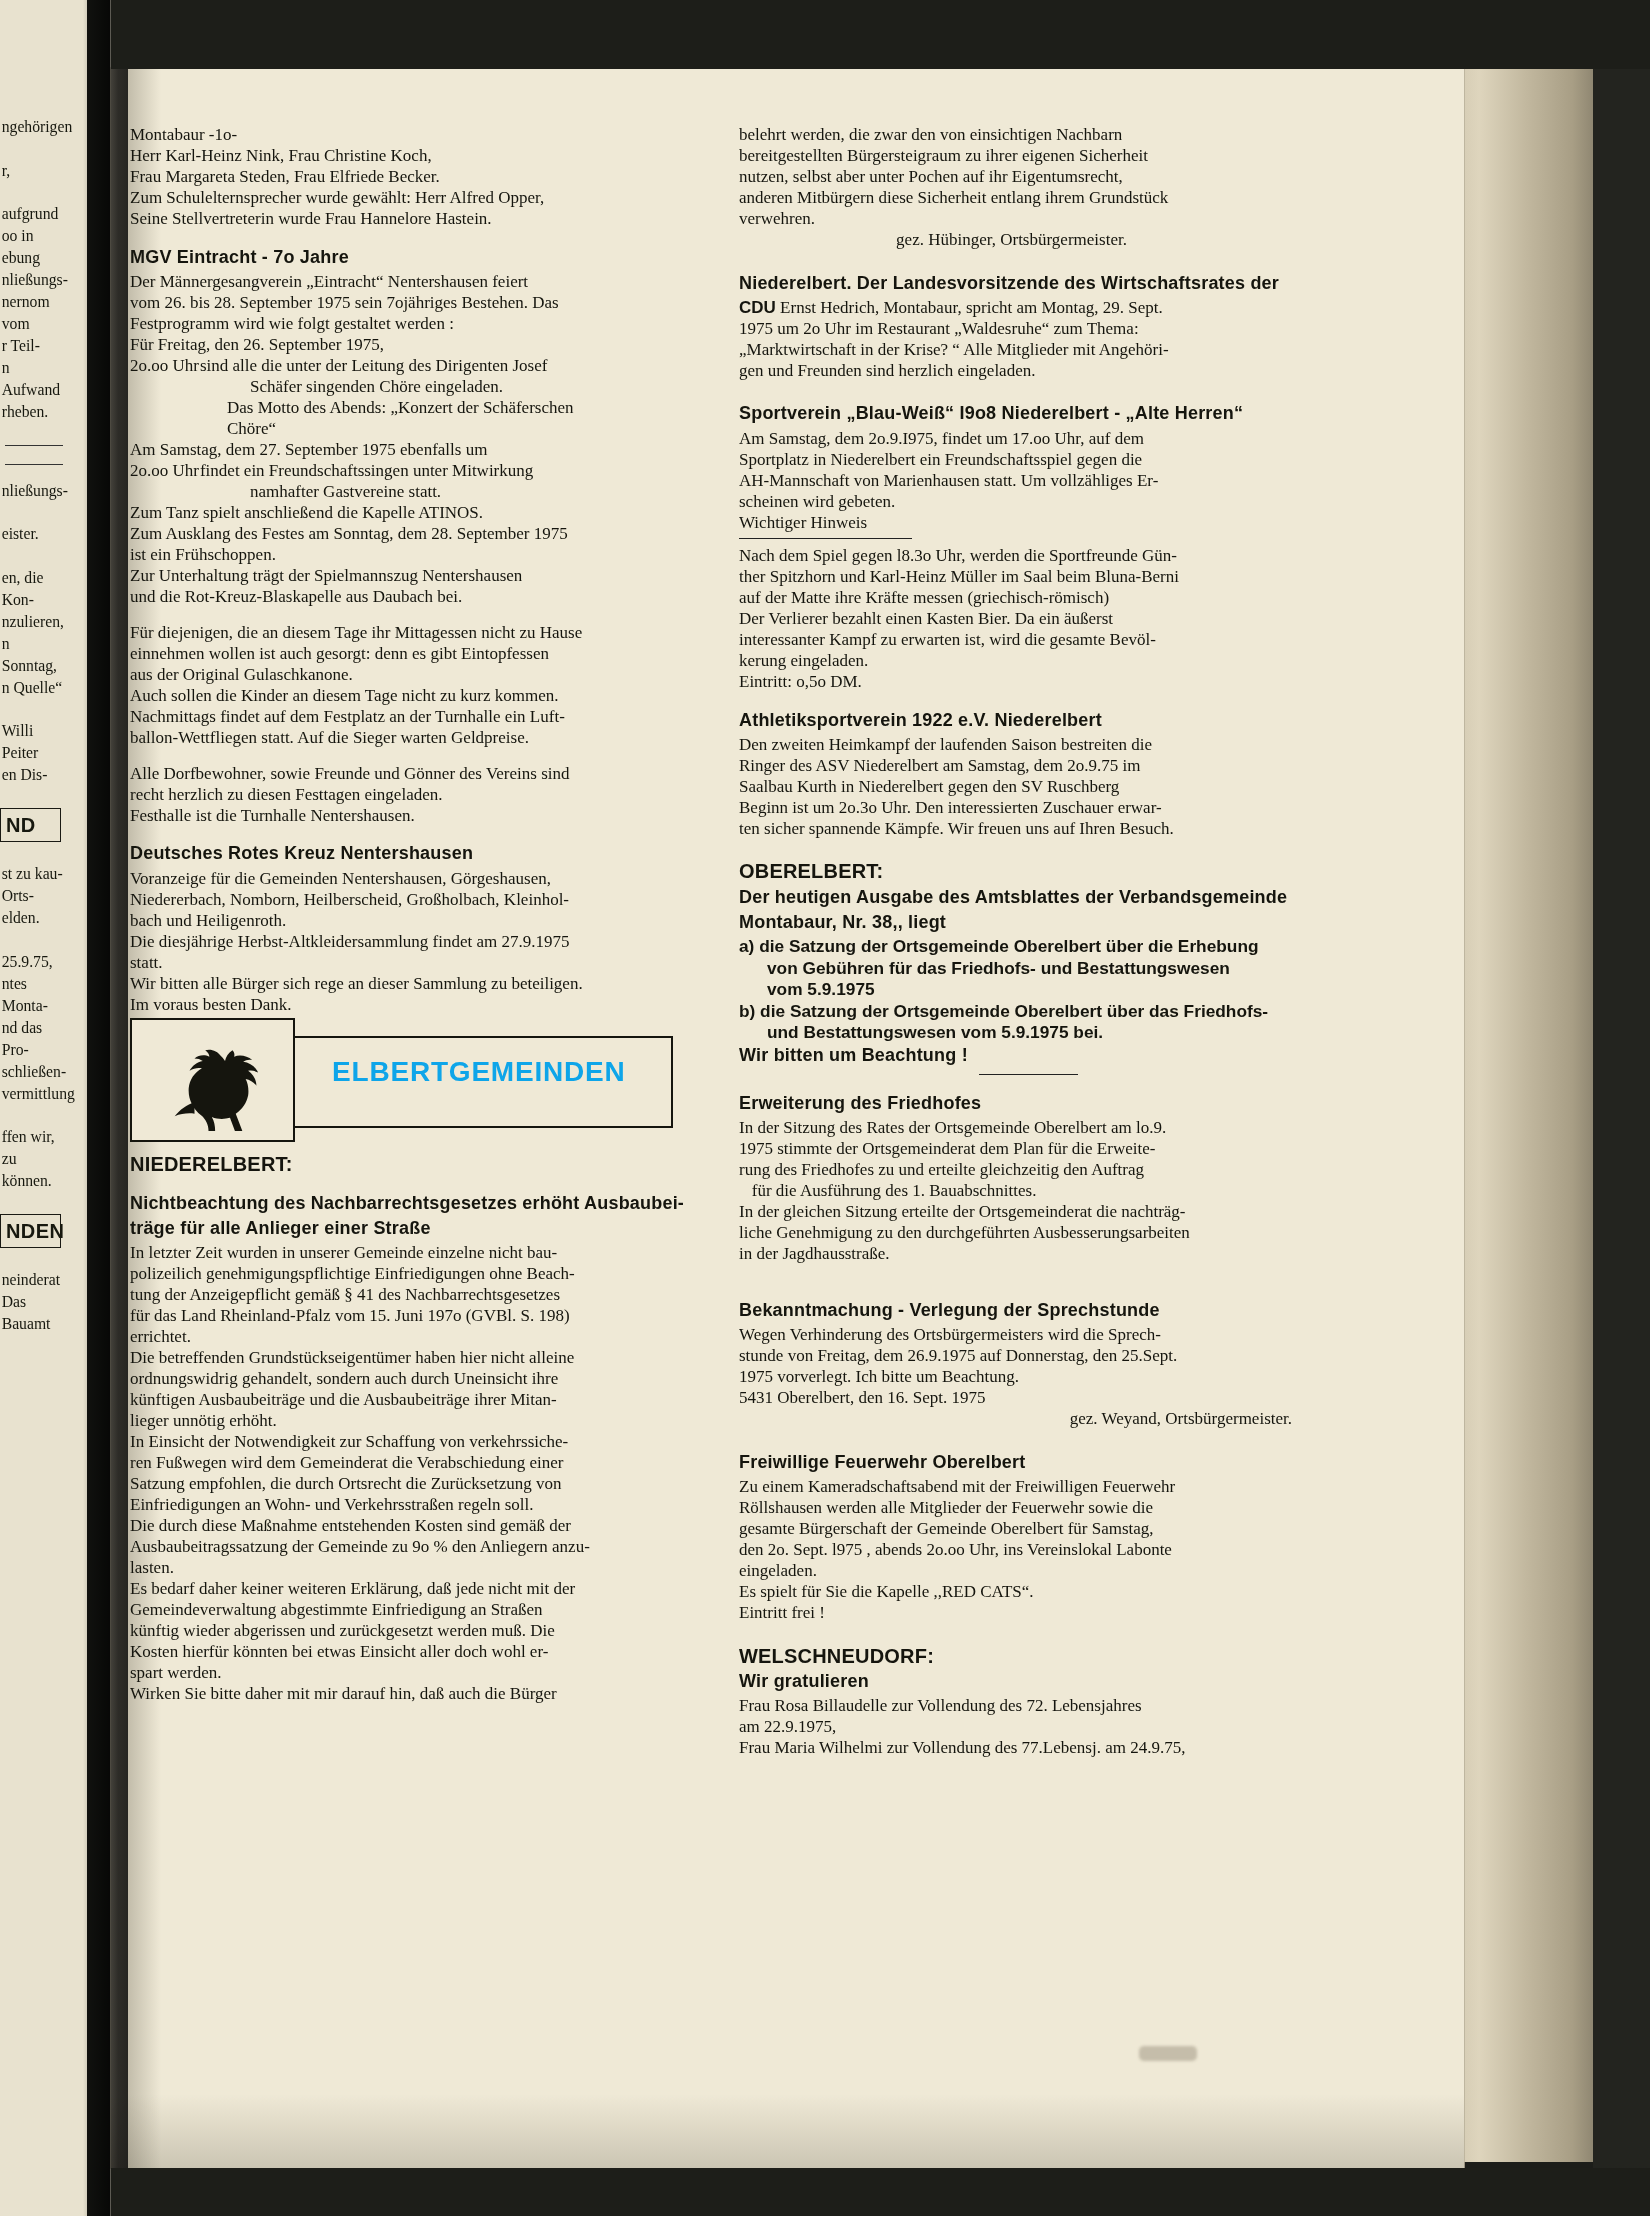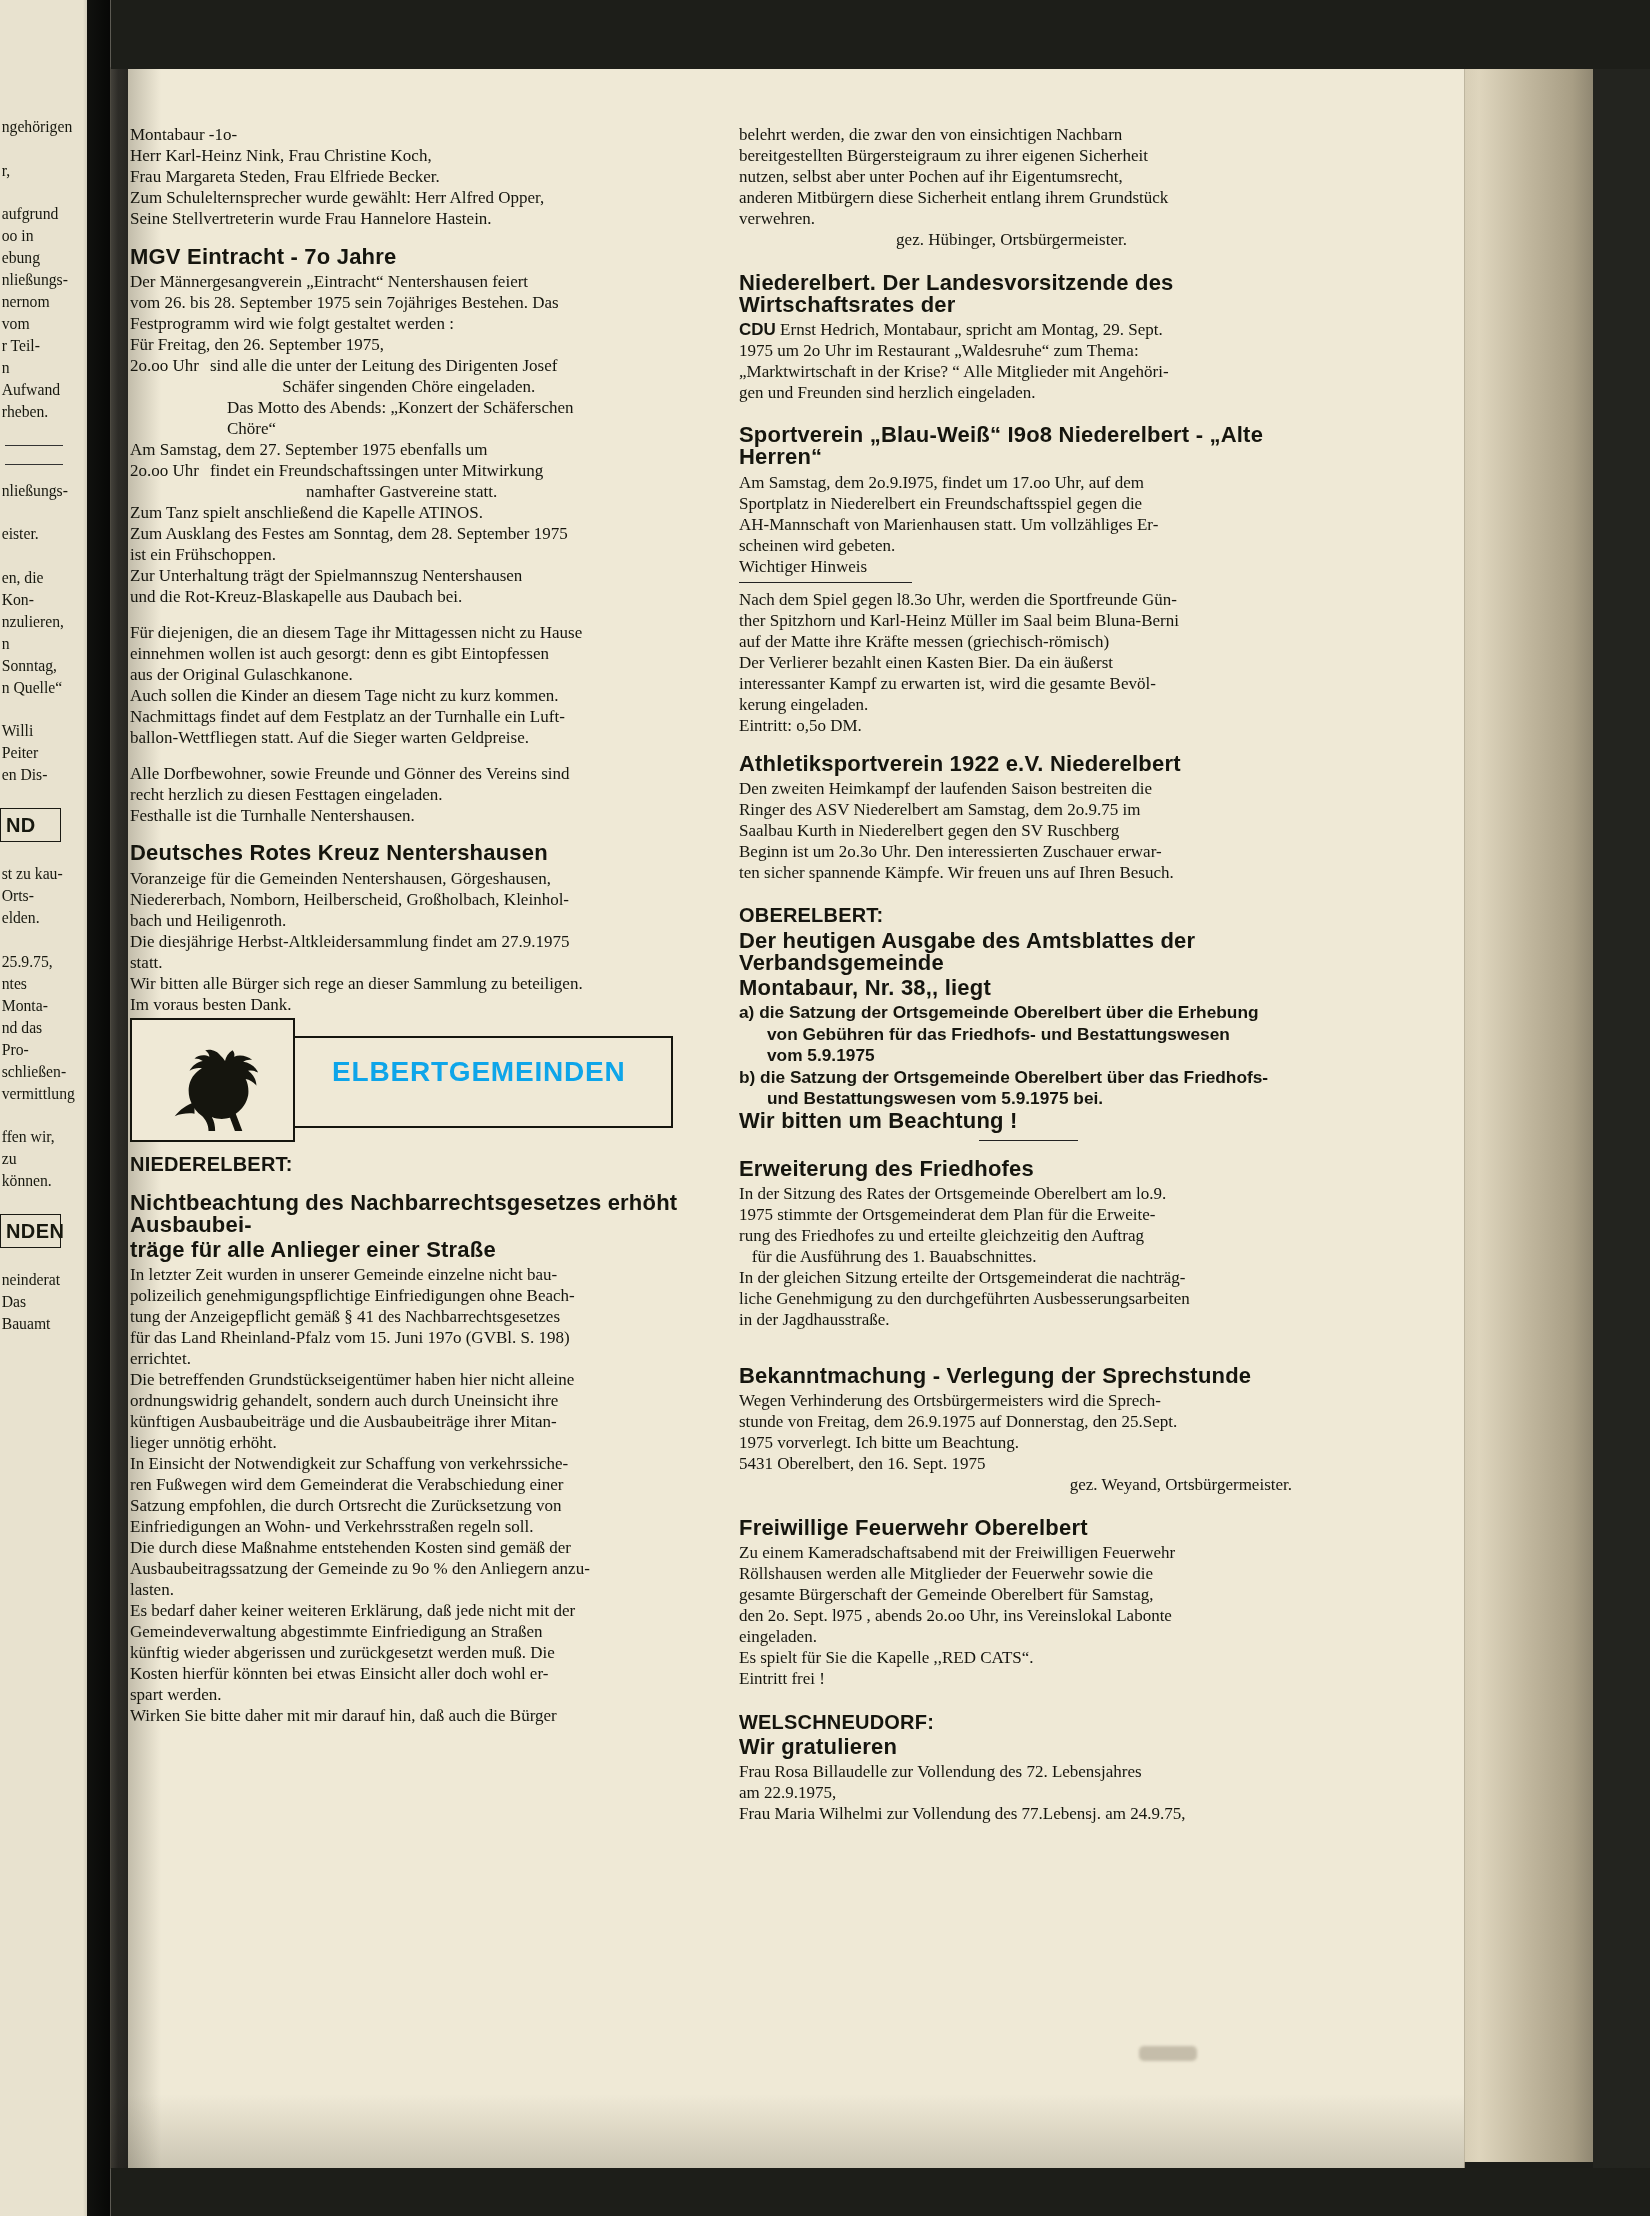--- a/index.html
+++ b/index.html
@@ -96,32 +96,31 @@
     line-height: 21px;
   }
   .col.left { left: 130px; }
   .col.right { left: 739px; width: 578px; }
 
   .blk { margin-bottom: 16.5px; }
   .blk p { margin: 0; }
   h3.head {
     font-family: "Liberation Sans", sans-serif;
     font-weight: bold;
-    font-size: 22px;
+    font-size: 18px;
     line-height: 22px;
     margin: 0 0 3.3px 0;
     letter-spacing: 0.2px;
   }
   h3.head.big {
     font-size: 20px;
   }
   .hang {
     display: flex;
-    gap: 11px;
-    text-align: center;
+    gap: 1px;
   }
   .hang .lbl { white-space: nowrap; }
   .indent1 { padding-left: 97px; }
   .sig { text-align: center; padding-right: 33px; margin-top: 1.7px;}
   .sig.r { text-align: right; padding-right: 25px;}
   .smallrule { width: 173px; border-top: 0.8px solid #222; margin: 5px 0 6.6px 0;}
   .centerrule { width: 99px; border-top: 0.8px solid #222; margin: 8.3px auto 10px auto;}
 
   
   .masthead {

